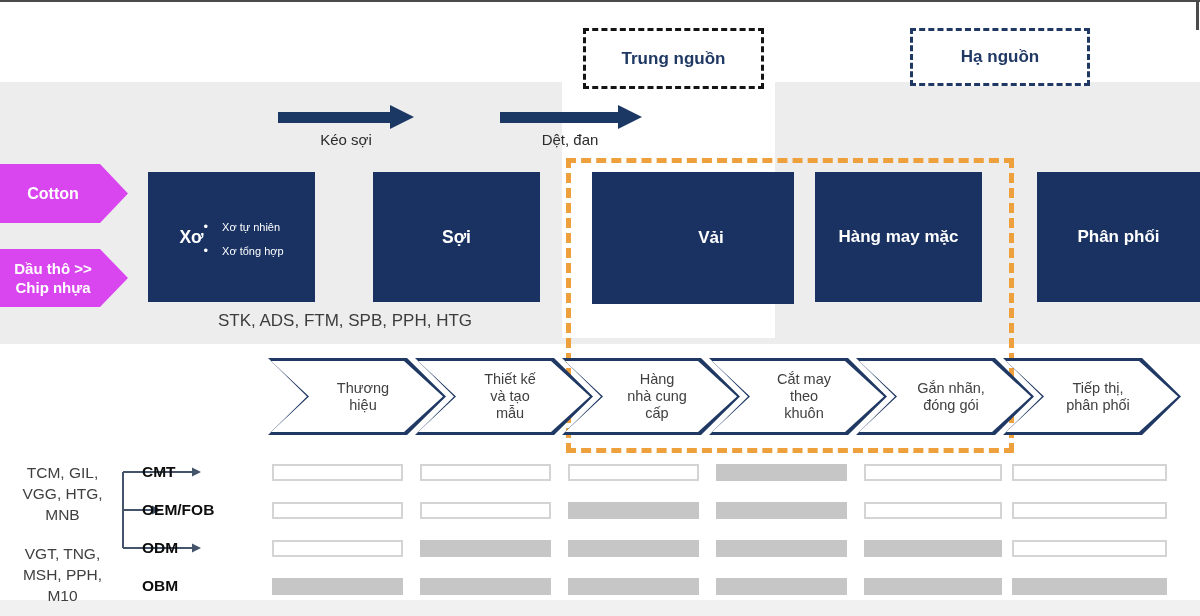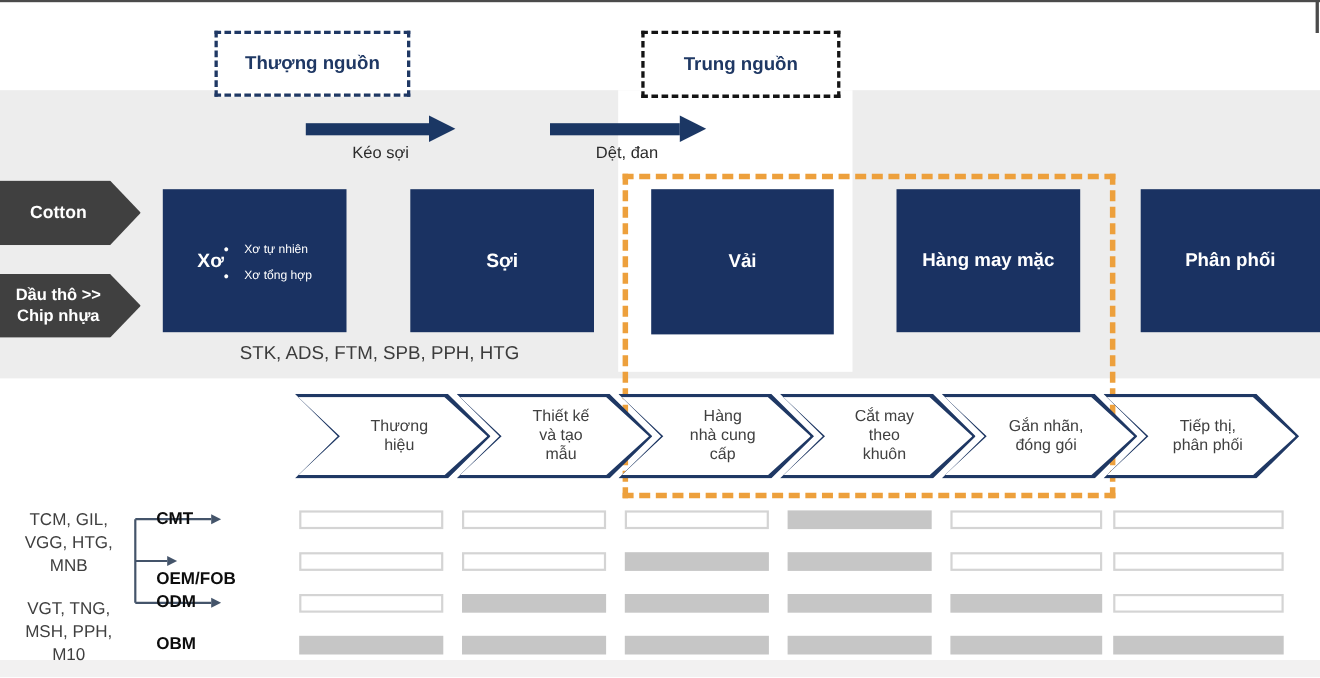--- a/index.html
+++ b/index.html
@@ -16,35 +16,35 @@
   .footer-strip{position:absolute;left:0;top:600px;width:1200px;height:16px;background:#f2f1f1;}
 
   
   .stage{position:absolute;display:flex;align-items:center;justify-content:center;
     font-size:17px;font-weight:bold;color:#1f3864;background:#fff;z-index:4;}
   .stage-up{left:195px;top:28px;width:172px;height:54px;border:3px dashed #1f3864;}
   .stage-mid{left:583px;top:28px;width:175px;height:55px;border:3px dashed #141414;}
   .stage-down{left:910px;top:28px;width:174px;height:52px;border:3px dashed #1f3864;}
 
   
-  .input-arrow{position:absolute;left:0;width:128px;background:#404040;color:#fff;
+  .input-arrow{position:absolute;left:0;width:128px;background:#d946ef;color:#fff;
     display:flex;align-items:center;justify-content:center;text-align:center;
     font-weight:bold;padding-right:22px;box-sizing:border-box;white-space:pre-line;
     clip-path:polygon(0 0,100px 0,100% 50%,100px 100%,0 100%);z-index:1;}
   .input-cotton{top:164px;height:59px;font-size:16px;}
   .input-crude{top:249px;height:58px;font-size:15px;line-height:1.3;}
 
   
   .chain-box{position:absolute;top:172px;height:130px;background:#1a3262;color:#fff;z-index:1;
     display:flex;flex-direction:row;align-items:center;justify-content:center;}
   .chain-box .title{font-size:17.5px;font-weight:bold;}
   .chain-box.simple .title{font-size:17px;}
   .box-xo{left:148px;width:167px;}
   .box-soi{left:373px;width:167px;}
-  .box-vai{left:592px;width:166px;height:132px;}
+  .box-vai{left:592px;width:166px;height:132px;padding-left:36px;}
   .box-garment{left:815px;width:167px;}
   .box-dist{left:1037px;width:163px;}
   .bullets{margin-top:4px;}
   .bullet-line{font-size:11px;line-height:24px;display:flex;align-items:center;}
   .bullet-line::before{content:"•";margin-right:14px;font-size:13px;}
 
   
   .harrow-body{position:absolute;top:112px;height:11px;background:#1b3764;z-index:1;}
   .harrow-head{position:absolute;top:105px;width:0;height:0;z-index:1;
     border-left:24px solid #1b3764;border-top:12.5px solid transparent;border-bottom:12.5px solid transparent;}
@@ -77,44 +77,44 @@
   
   .cell{position:absolute;height:17px;box-sizing:border-box;z-index:1;}
   .cell[data-fill="empty"]{background:#fff;border:2px solid #d4d4d4;}
   .cell[data-fill="filled"]{background:#c6c6c6;border:none;}
   .c0{left:272px;width:131px;} .c1{left:420px;width:131px;} .c2{left:568px;width:131px;}
   .c3{left:716px;width:131px;} .c4{left:864px;width:138px;} .c5{left:1012px;width:155px;}
   .r0{top:464px;} .r1{top:502px;} .r2{top:540px;} .r3{top:578px;}
 
   .mode-label{position:absolute;left:142px;width:110px;height:18px;line-height:18px;
     text-align:left;font-size:15.5px;font-weight:bold;color:#0d0d0d;z-index:1;}
-  .ml0{top:463px;} .ml1{top:501px;margin-top:17px;} .ml2{top:539px;} .ml3{top:577px;}
+  .ml0{top:463px;} .ml1{top:501px;} .ml2{top:539px;} .ml3{top:577px;}
 
   .company-group{position:absolute;left:5px;width:115px;text-align:center;
     font-size:15.5px;color:#3f3f3f;line-height:1.35;white-space:pre-line;z-index:1;}
   .cg0{top:463px;} .cg1{top:528px;margin-top:16px;}
 
   .bracket-svg{position:absolute;left:112px;top:458px;z-index:1;}
 </style>
 </head>
 <body>
 
 <div class="canvas">
 
   <div class="frame-top"></div>
   <div class="frame-right"></div>
   <div class="band"></div>
   <div class="band-cutout"></div>
   <div class="footer-strip"></div>
 
-  <div class="stage stage-up">
-    <span>Thượng nguồn</span>
-  </div>
   <div class="stage stage-mid">
     <span>Trung nguồn</span>
+  </div>
+  <div class="stage stage-down">
+    <span>Hạ nguồn</span>
   </div>
 
   <div class="input-arrow input-cotton">
     <span>Cotton</span>
   </div>
   <div class="input-arrow input-crude">
     <span>Dầu thô &gt;&gt;
 Chip nhựa</span>
   </div>
 

